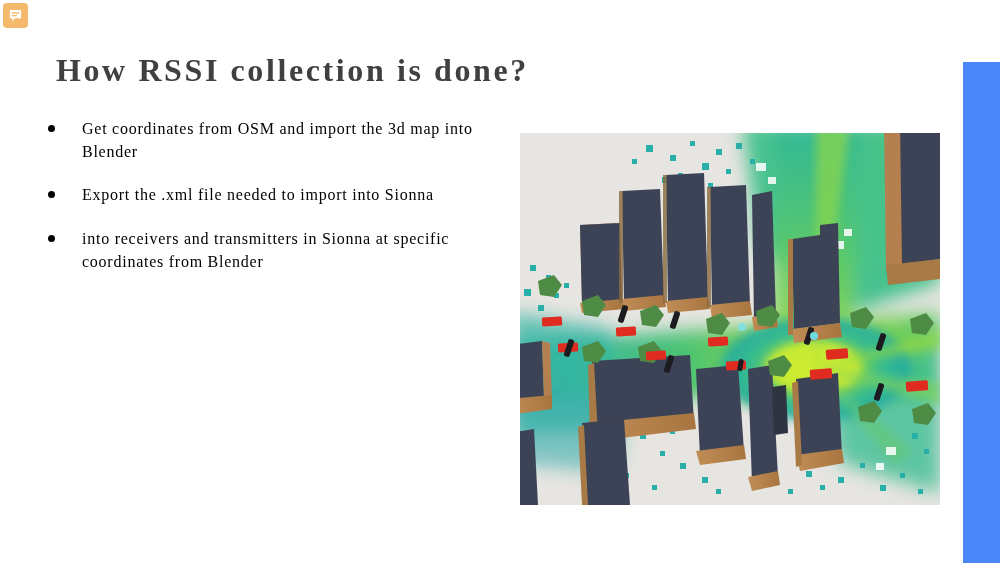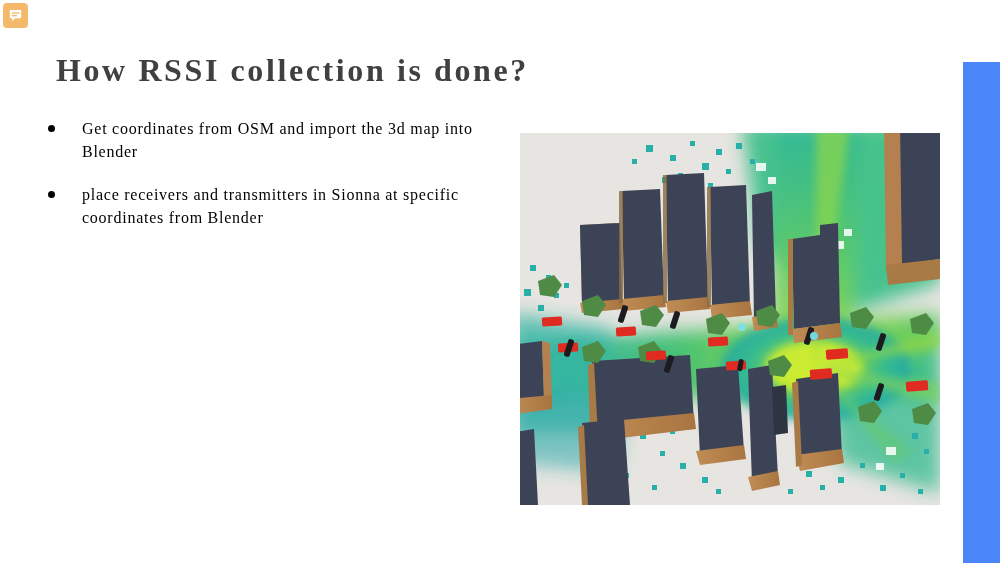--- a/index.html
+++ b/index.html
@@ -112,21 +112,25 @@
 
 <div id="title">How RSSI collection is done?</div>
 
 <ul id="bullets">
   <li class="bullet-item">
     <span class="bullet-dot"></span>
     <span>Get coordinates from OSM and import the 3d map into Blender</span>
   </li>
   <li class="bullet-item">
     <span class="bullet-dot"></span>
-    <span>place receivers and transmitters in Sionna at specific coordinates from Blender</span>
+    <span>Export the .xml file needed to import into Sionna</span>
+  </li>
+  <li class="bullet-item">
+    <span class="bullet-dot"></span>
+    <span>into receivers and transmitters in Sionna at specific coordinates from Blender</span>
   </li>
 </ul>
 
 <div id="coverage-figure">
   <svg width="420" height="372" viewBox="0 0 420 372" aria-hidden="true">
     <defs>
       <radialGradient id="hot" cx="0.5" cy="0.5" r="0.5">
         <stop offset="0%" stop-color="#d8f03a"></stop>
         <stop offset="22%" stop-color="#b9e42f"></stop>
         <stop offset="45%" stop-color="#74ce56"></stop>

